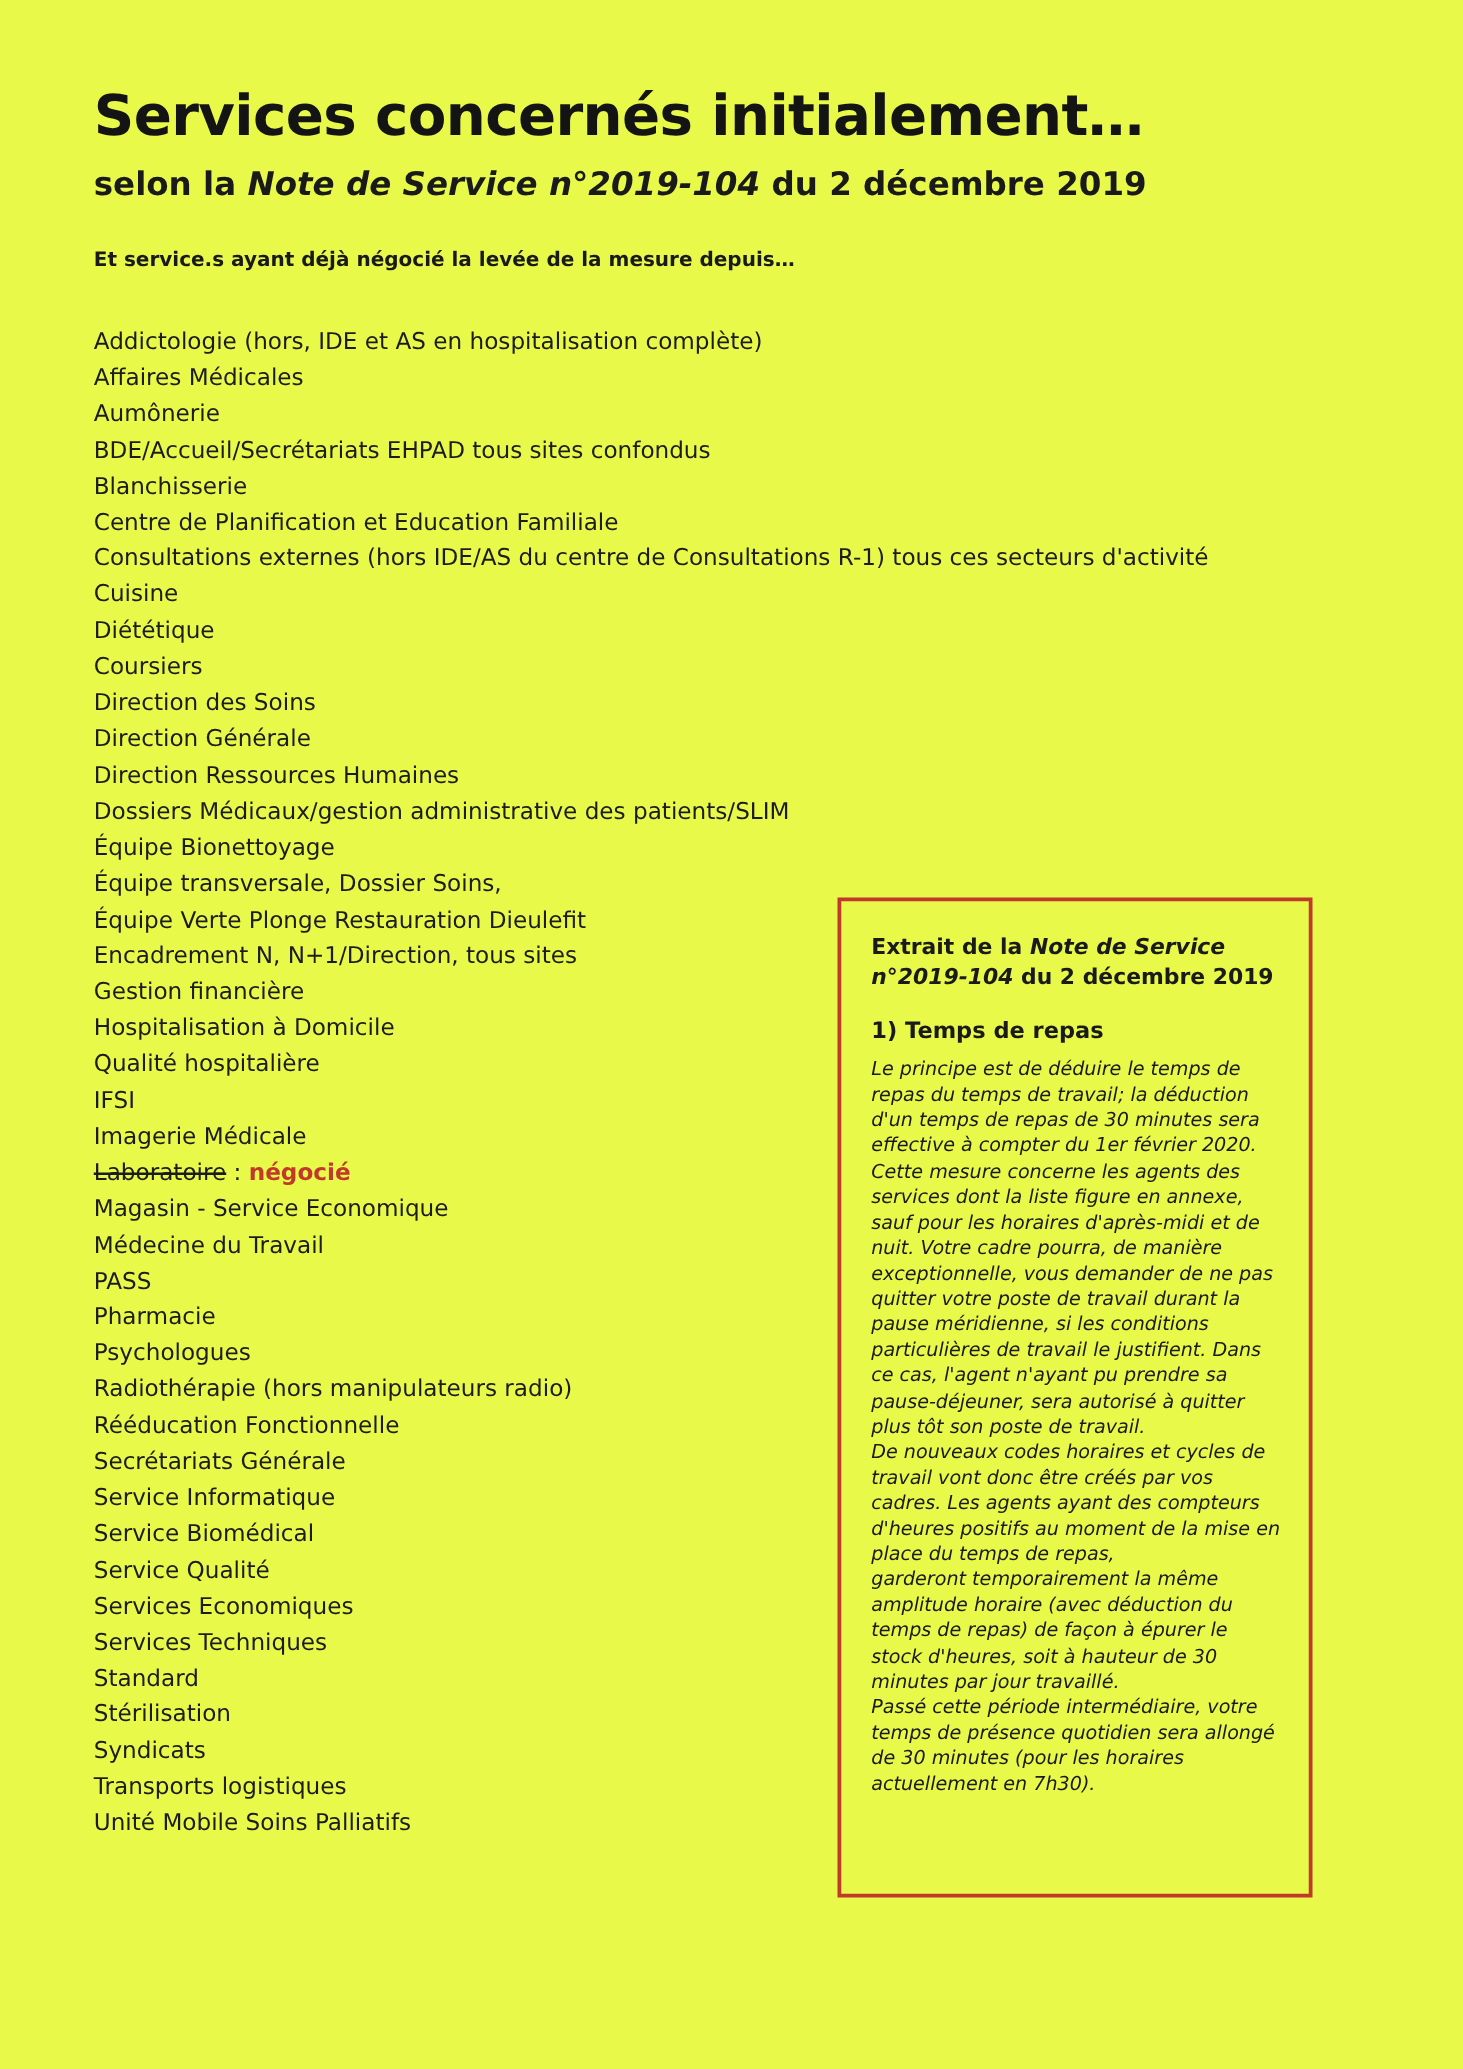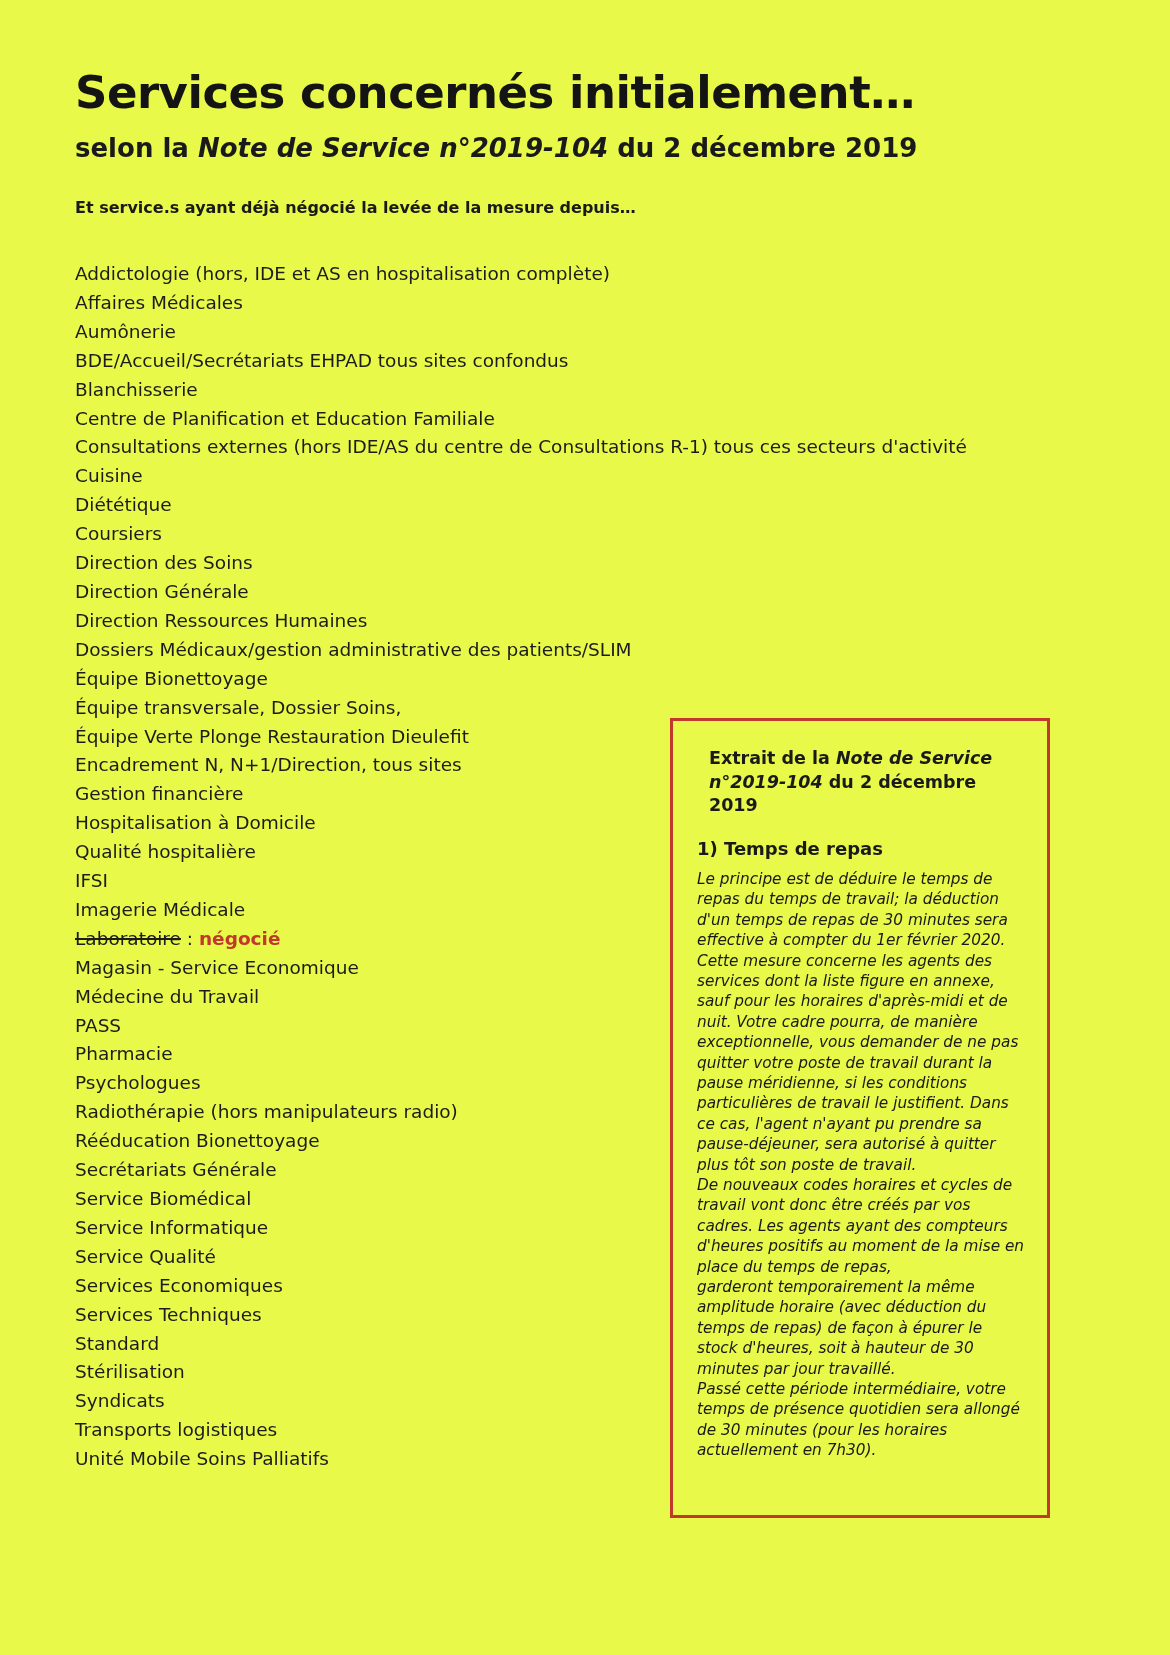--- a/index.html
+++ b/index.html
@@ -73,21 +73,21 @@
     height: 800px;
     box-sizing: border-box;
     border: 3px solid #c0392b;
     padding: 26px 22px 10px 24px;
     background: transparent;
   }
   .callout .c-head {
     font-size: 17.5px;
     font-weight: bold;
     line-height: 1.35;
-    margin: 0 0 0 12px;
+    margin: 0 0 0 0;
   }
   .callout .c-head .ital {
     font-style: italic;
   }
   .callout .c-sub {
     font-size: 18px;
     font-weight: bold;
     margin: 20px 0 10px 0;
   }
   .callout p {
@@ -135,24 +135,24 @@
     <li><span>Qualité hospitalière</span></li>
     <li><span>IFSI</span></li>
     <li><span>Imagerie Médicale</span></li>
     <li class="strike-item"><span class="strike">Laboratoire</span><span> : </span><span class="negoc">négocié</span></li>
     <li><span>Magasin - Service Economique</span></li>
     <li><span>Médecine du Travail</span></li>
     <li><span>PASS</span></li>
     <li><span>Pharmacie</span></li>
     <li><span>Psychologues</span></li>
     <li><span>Radiothérapie (hors manipulateurs radio)</span></li>
-    <li><span>Rééducation Bionettoyage</span></li>
+    <li><span>Rééducation Fonctionnelle</span></li>
     <li><span>Secrétariats Générale</span></li>
+    <li><span>Service Informatique</span></li>
     <li><span>Service Biomédical</span></li>
-    <li><span>Service Informatique</span></li>
     <li><span>Service Qualité</span></li>
     <li><span>Services Economiques</span></li>
     <li><span>Services Techniques</span></li>
     <li><span>Standard</span></li>
     <li><span>Stérilisation</span></li>
     <li><span>Syndicats</span></li>
     <li><span>Transports logistiques</span></li>
     <li><span>Unité Mobile Soins Palliatifs</span></li>
   </ul>
 

